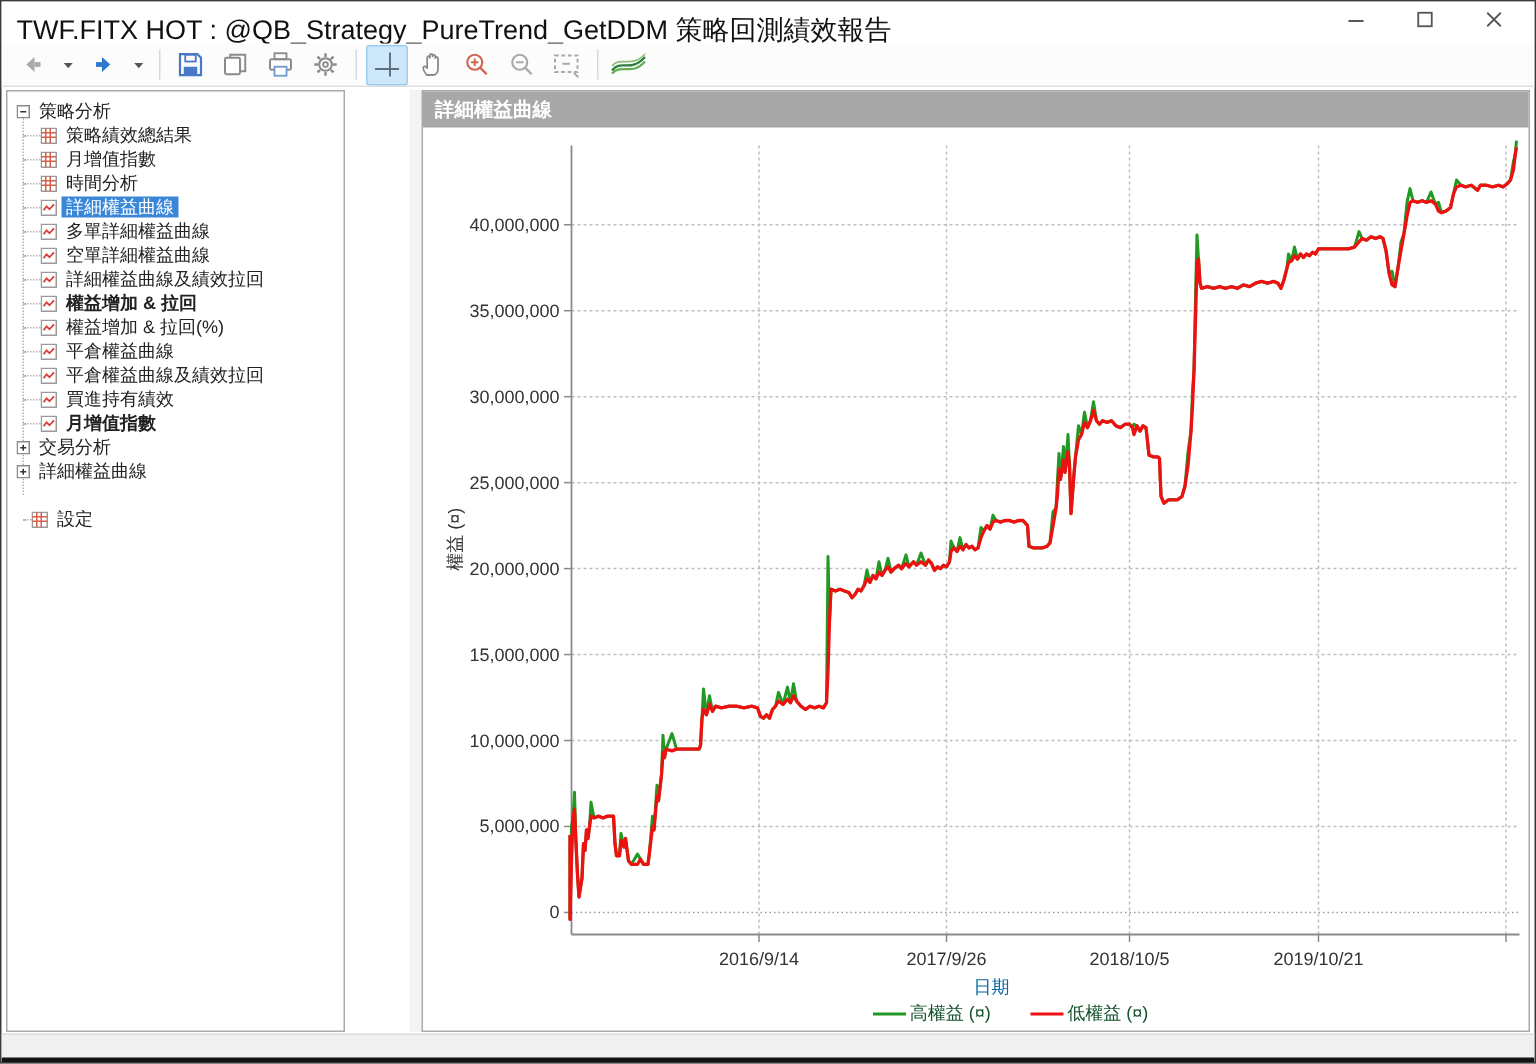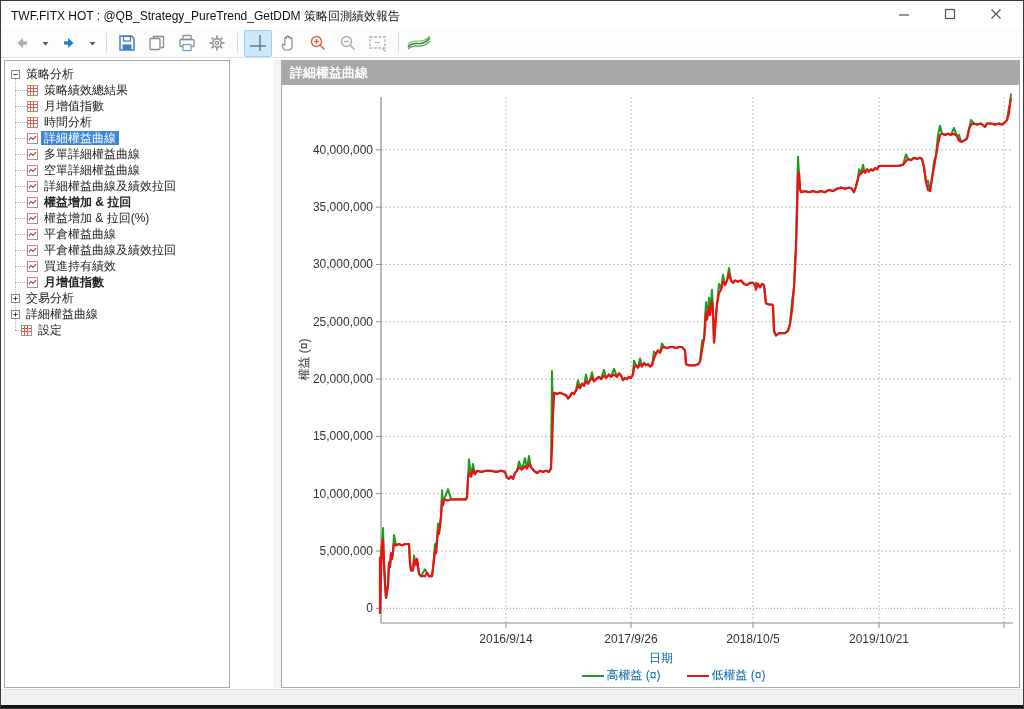--- a/index.html
+++ b/index.html
@@ -3,21 +3,21 @@
 <meta charset="utf-8">
 <style>
   html,body{margin:0;padding:0;background:#555;}
   .window{
     position:relative;width:1024px;height:709px;background:#ffffff;
     font-family:"Liberation Sans","DejaVu Sans",sans-serif;
     box-sizing:border-box;border:1px solid #3a3a3a;overflow:hidden;
   }
   
   .titlebar{position:absolute;left:0;top:0;width:100%;height:28px;background:#ffffff;}
-  .title-text{position:absolute;left:10px;top:7px;font-size:12px;color:#111;white-space:nowrap;}
+  .title-text{position:absolute;left:10px;top:7px;font-size:18px;color:#111;white-space:nowrap;}
   .win-controls{position:absolute;right:4px;top:0;height:28px;display:flex;}
   .win-btn{width:46px;height:28px;display:flex;align-items:center;justify-content:center;cursor:default;}
   
   .toolbar{position:absolute;left:0;top:28px;width:100%;height:29px;background:#fcfcfc;
     border-bottom:1px solid #e0e0e0;display:flex;align-items:center;padding-left:6px;box-sizing:border-box;}
   .tb-btn{width:26px;height:25px;display:flex;align-items:center;justify-content:center;border:1px solid transparent;border-radius:2px;margin:0 1px;}
   .tb-btn.narrow{width:13px;}
   .tb-btn.active{background:#cde8fb;border-color:#9ecdee;}
   .tb-sep{width:1px;height:20px;background:#d8d8d8;margin:0 5px;}
   
@@ -31,21 +31,21 @@
   .tree-vline{position:absolute;left:10px;border-left:1px dotted #b4b4b4;}
   .tree-row{position:absolute;height:16px;display:flex;align-items:center;white-space:nowrap;}
   .tree-stub{border-top:1px dotted #b4b4b4;height:0;}
   .tree-icon{display:flex;align-items:center;margin-right:3px;}
   .tree-label{padding:0 3px;line-height:14px;}
   .tree-label.selected{background:#3a87d9;color:#fff;}
   
   .chart-xlabel{position:absolute;left:380px;top:649px;width:560px;text-align:center;font-size:12px;color:#0369a1;}
   .chart-ylabel{position:absolute;left:248px;top:350px;width:110px;text-align:center;font-size:12px;color:#333;
     transform:rotate(-90deg);transform-origin:center;}
-  .legend{position:absolute;left:380px;top:666px;width:585px;display:flex;justify-content:center;gap:26px;font-size:12px;color:#0369a1;}
+  .legend{position:absolute;left:380px;top:666px;width:585px;display:flex;justify-content:center;gap:26px;font-size:12px;color:#14532d;}
   .legend-item{display:flex;align-items:center;gap:3px;}
   .legend-swatch{width:22px;height:0;border-top:2px solid #000;}
   
   .statusbar{position:absolute;left:0;top:688px;width:100%;height:16px;background:#f0f0f0;border-top:1px solid #dcdcdc;}
   .bottom-edge{position:absolute;left:0;top:704px;width:100%;height:5px;background:#141414;}
   svg.chart-layer{position:absolute;left:0;top:0;pointer-events:none;}
 </style>
 </head>
 <body>
 
@@ -380,21 +380,21 @@
           <span style="width:6px"></span>
           <span class="tree-icon">
             <svg width="9" height="9" viewBox="0 0 9 9">
               <rect x="0.5" y="0.5" width="8" height="8" fill="#fff" stroke="#8a8a8a"></rect>
               <line x1="2.5" y1="4.5" x2="6.5" y2="4.5" stroke="#333"></line>
               <line x1="4.5" y1="2.5" x2="4.5" y2="6.5" stroke="#333"></line>
             </svg>
           </span>
           <span class="tree-label">詳細權益曲線</span>
         </div>
-        <div class="tree-row" style="top: 261px; left: 0px;">
+        <div class="tree-row" style="top: 277px; left: 0px;">
           <span style="width:10px"></span>
           <span class="tree-stub" style="width:6px"></span>
           <span class="tree-icon">
             <svg width="11" height="11" viewBox="0 0 11 11">
               <rect x="0.5" y="0.5" width="10" height="10" fill="#fff" stroke="#9a9a9a"></rect>
               <path d="M0.5 3.5 h10 M0.5 6.5 h10 M3.5 0.5 v10 M6.5 0.5 v10" stroke="#d4604a" stroke-width="1" fill="none"></path>
             </svg>
           </span>
           <span class="tree-label">設定</span>
         </div>

